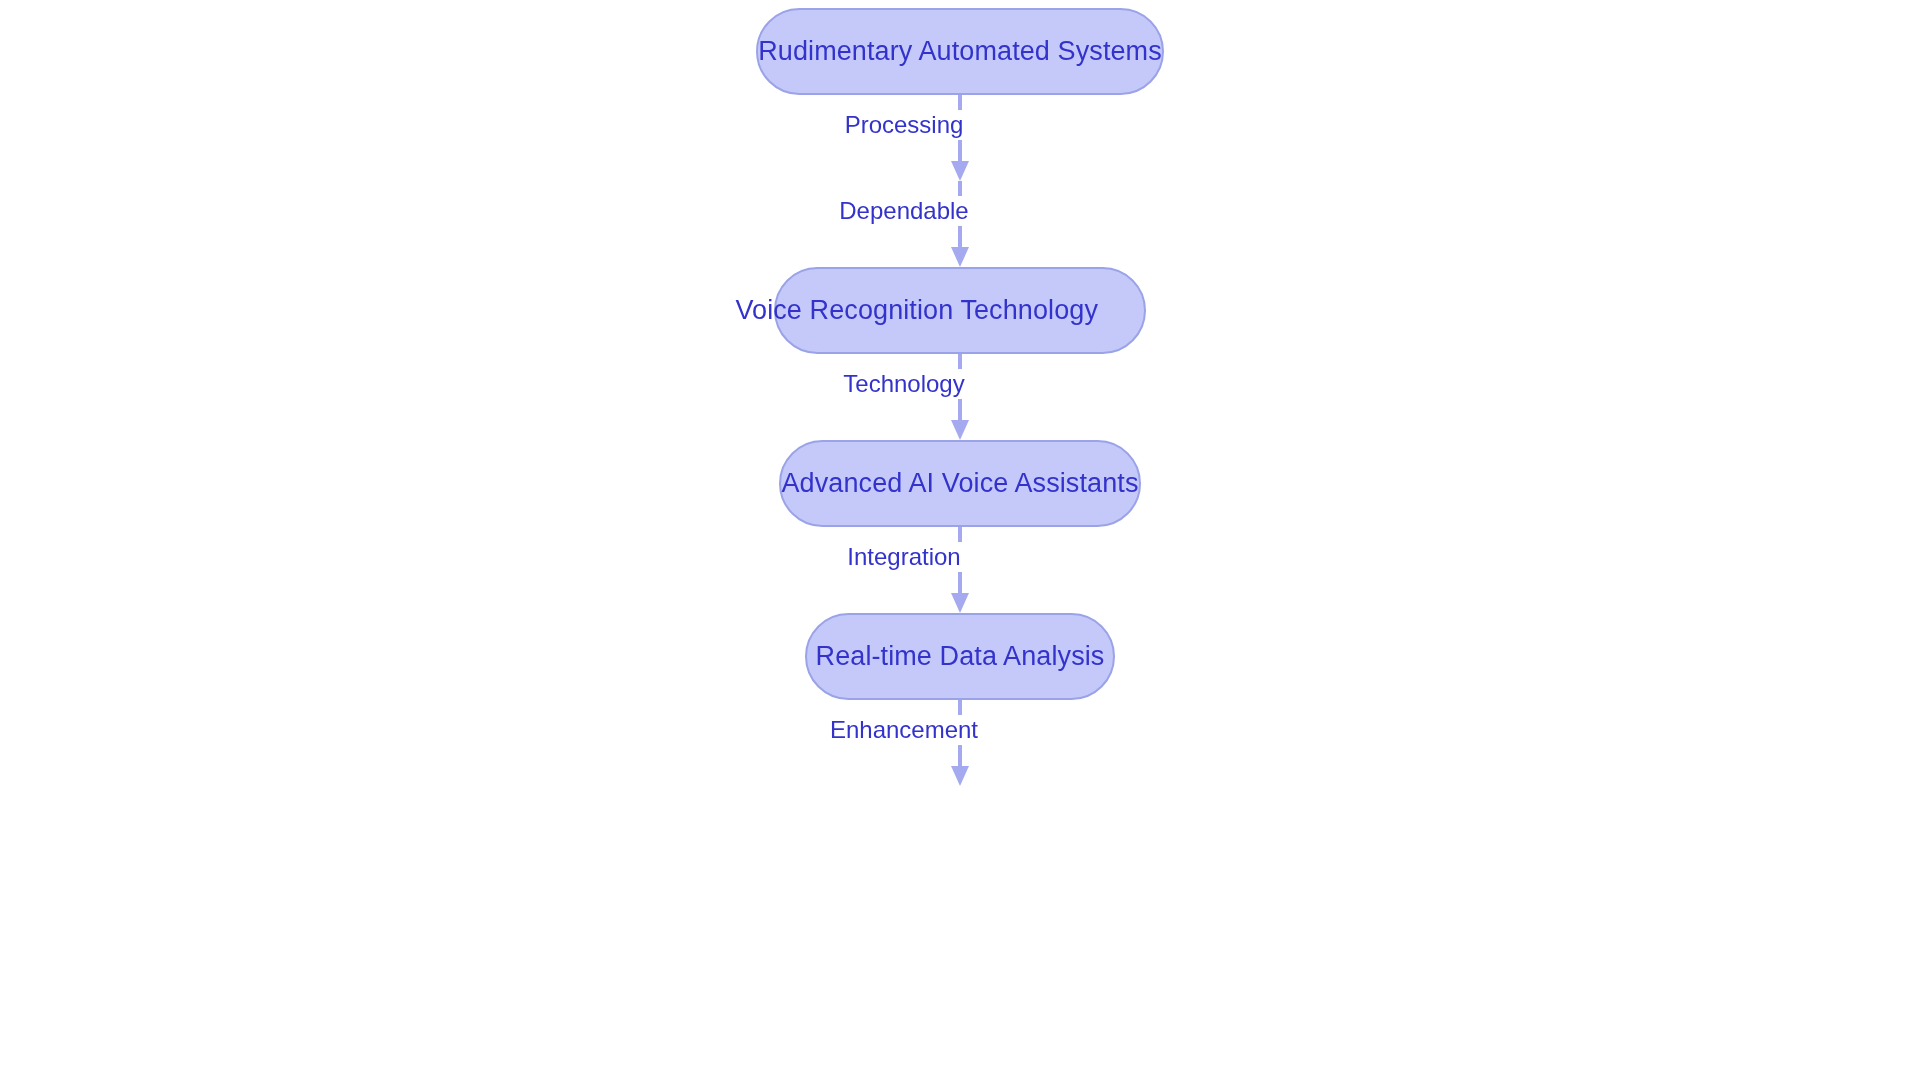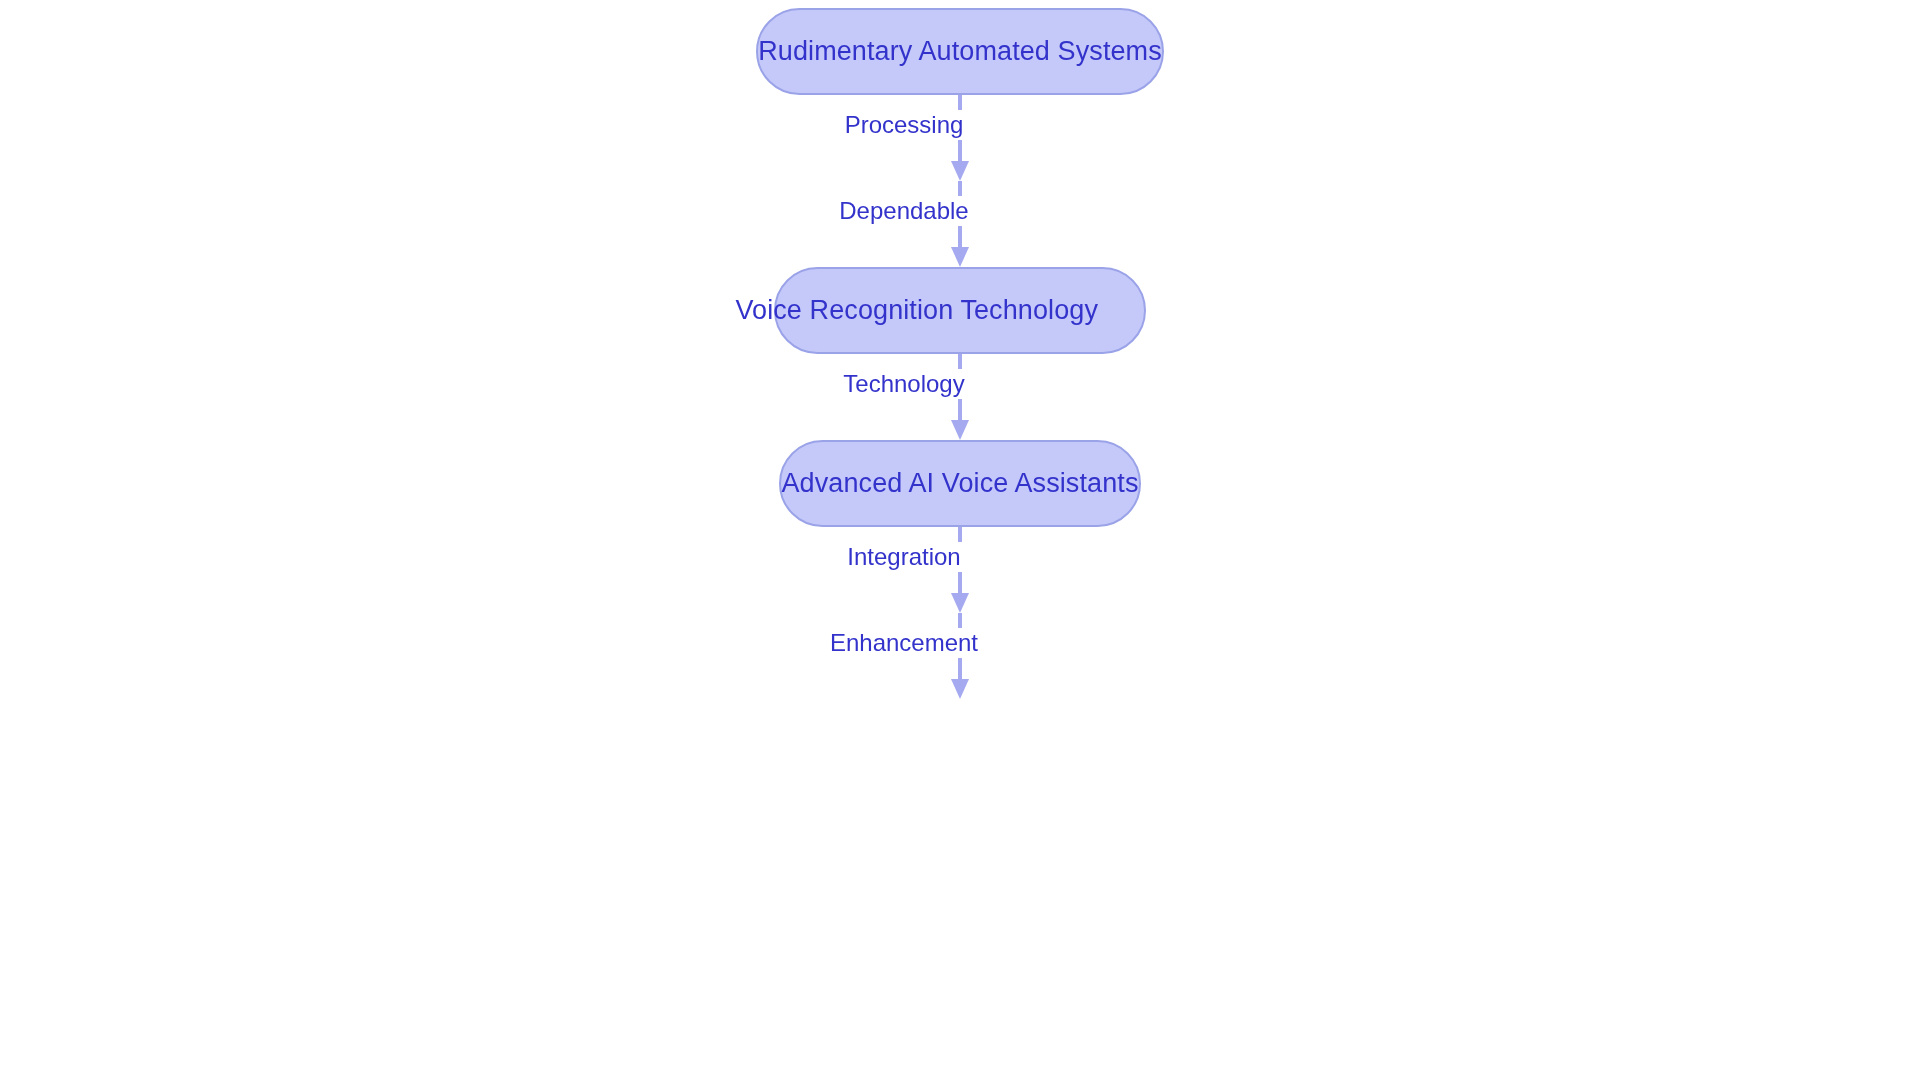--- a/index.html
+++ b/index.html
@@ -146,20 +146,23 @@
     <div class="node w-n3">
       <span class="node-label">Advanced AI Voice Assistants</span>
     </div>
 
     <div class="connector">
       <span class="conn-line"></span>
       <span class="conn-head"></span>
       <span class="conn-label">Integration</span>
     </div>
 
+    <div class="node w-n4">
+      <span class="node-label">Real-time Data Analysis</span>
+    </div>
 
     <div class="connector">
       <span class="conn-line"></span>
       <span class="conn-head"></span>
       <span class="conn-label">Enhancement</span>
     </div>
 
 
   </div>
 </div>

